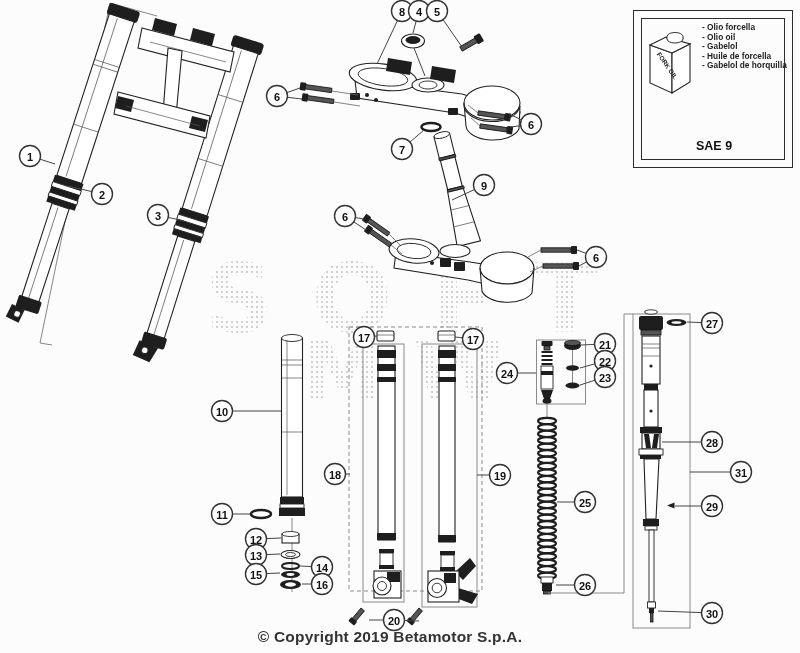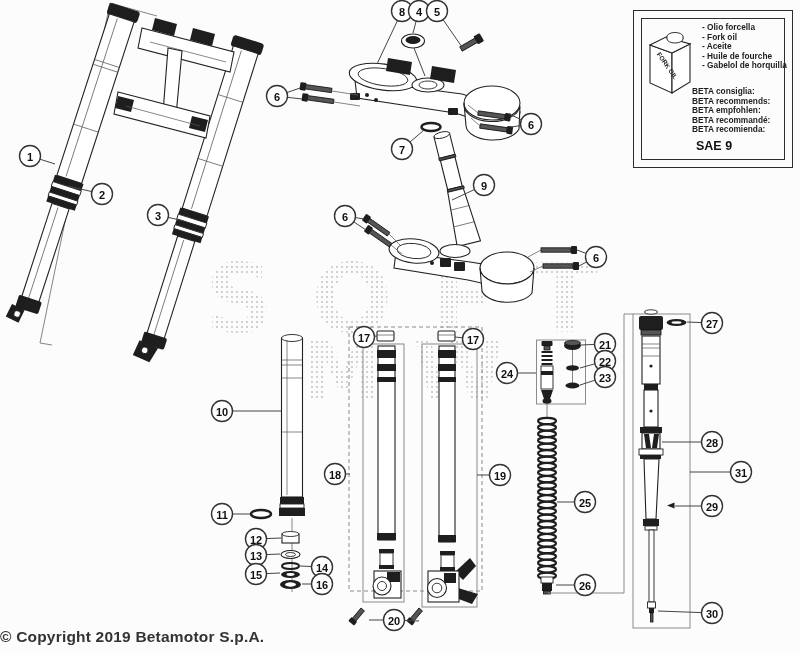--- a/index.html
+++ b/index.html
@@ -27,21 +27,21 @@
            border:1.5px solid #2c2c2c;background:#fcfcfc;box-sizing:border-box;}
   .infobox .inner{position:absolute;left:7px;top:7px;right:7px;bottom:7px;
                   border:1px solid #2c2c2c;}
   .oil-list{position:absolute;left:68px;top:12px;font-size:8.3px;font-weight:700;
             color:#1d1d1d;line-height:9.6px;white-space:nowrap;}
   .rec-list{position:absolute;left:58px;top:76px;font-size:8.3px;font-weight:700;
             color:#1d1d1d;line-height:9.6px;white-space:nowrap;}
   .sae{position:absolute;left:62px;top:128px;font-size:12.5px;font-weight:700;color:#111;}
   .bottle{position:absolute;left:10px;top:14px;}
   
-  .copyright{position:absolute;left:0;top:628px;width:780px;text-align:left;
+  .copyright{position:absolute;left:0;top:628px;width:780px;text-align:center;
              font-size:15.5px;font-weight:700;color:#333;letter-spacing:.2px;}
 </style>
 </head>
 <body>
 
 <div class="stage">
 
 <svg id="diagram" width="800" height="653" viewBox="0 0 800 653">
   <defs>
     <pattern id="ht" patternUnits="userSpaceOnUse" width="5" height="5">
@@ -570,30 +570,23 @@
   <svg class="bottle" width="52" height="76" viewBox="0 0 52 76">
     <polygon class="p" points="6,20 28,28 28,68 6,58"></polygon>
     <polygon class="p" points="28,28 46,19 46,57 28,68"></polygon>
     <polygon class="p" points="6,20 22,12 46,19 28,28"></polygon>
     <ellipse class="p" cx="31" cy="13" rx="8" ry="4"></ellipse>
     <path class="p2" d="M23,11.5 A8,4 0 0 1 39,11.5 L39,14 A8,4 0 0 1 23,14 Z"></path>
     <text x="10" y="30" font-size="6.5" font-weight="bold" fill="#222" font-family="Liberation Sans, sans-serif" transform="rotate(55 12 32)">FORK OIL</text>
   </svg>
   <div class="oil-list">
     <div>- Olio forcella</div>
-    <div>- Fork oil</div>
-    <div>- Aceite</div>
-    <div>- Huile de fourche</div>
+    <div>- Olio oil</div>
+    <div>- Gabelol</div>
+    <div>- Huile de forcella</div>
     <div>- Gabelol de horquilla</div>
-  </div>
-  <div class="rec-list">
-    <div>BETA consiglia:</div>
-    <div>BETA recommends:</div>
-    <div>BETA empfohlen:</div>
-    <div>BETA recommandé:</div>
-    <div>BETA recomienda:</div>
   </div>
   <div class="sae">SAE 9</div>
 </div>
 
 <div class="copyright">© Copyright 2019 Betamotor S.p.A.</div>
 
 </div>
 
 </body></html>

